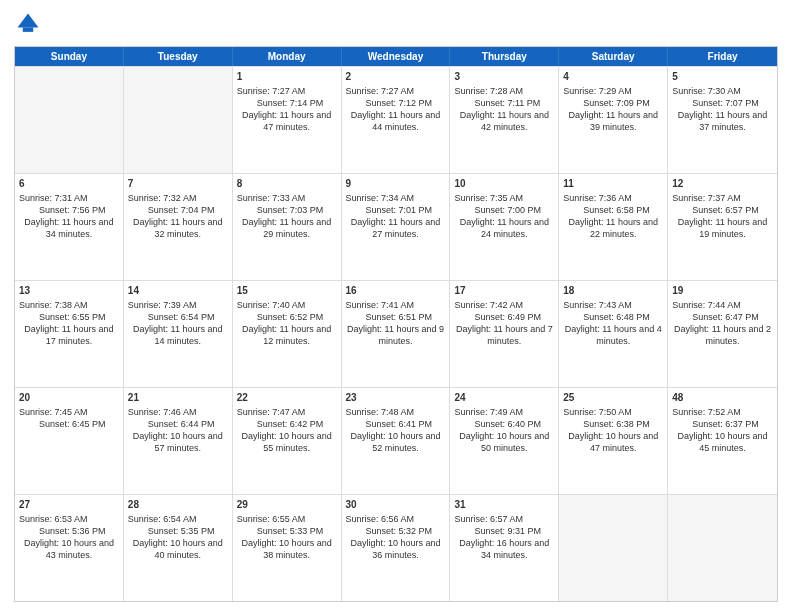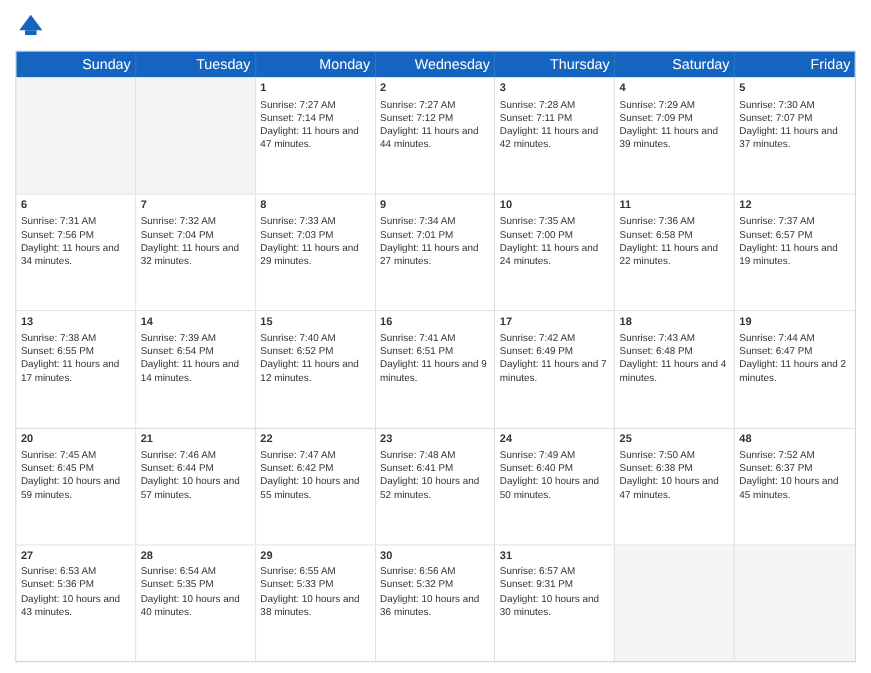--- a/index.html
+++ b/index.html
@@ -57,24 +57,24 @@
       flex-direction: column;
       border: 1px solid #ccc;
     }
     .cal-header {
       display: grid;
       grid-template-columns: repeat(7, 1fr);
       background: #1565c0;
     }
     .cal-header-cell {
       color: #fff;
-      font-size: 13px;
-      font-weight: normal;
+      font-size: 10px;
+      font-weight: bold;
       padding: 4px 4px;
-      text-align: right;
+      text-align: center;
       border-right: 1px solid #2979c7;
     }
     .cal-header-cell:last-child { border-right: none; }
     .cal-body {
       flex: 1;
       display: flex;
       flex-direction: column;
     }
     .cal-row {
       display: grid;
@@ -93,22 +93,22 @@
     }
     .cal-cell:last-child { border-right: none; }
     .cal-cell.empty { background: #f5f5f5; }
     .cal-cell .day-num {
       font-size: 10px;
       font-weight: bold;
       display: block;
       margin-bottom: 1px;
     }
     .cal-cell .sunrise { color: #333; }
-    .cal-cell .sunset { color: #333; }
-    .cal-cell .daylight { color: #333; }
+    .cal-cell .sunset { color: #333; margin-left: 20px; }
+    .cal-cell .daylight { color: #333; text-align: center; }
   </style>
 </head>
 <body>
 
 <div class="page">
   <div class="header">
     <div class="logo">
       <svg class="logo-icon" viewBox="0 0 32 32">
         <polygon points="16,4 28,20 4,20" fill="#1565c0"></polygon>
         <rect x="10" y="20" width="12" height="5" fill="#1565c0"></rect>
@@ -255,21 +255,20 @@
             <div class="sunrise">Sunrise: 7:44 AM</div>
             <div class="sunset">Sunset: 6:47 PM</div>
             <div class="daylight">Daylight: 11 hours and 2 minutes.</div>
           </div>
         </div>
         <div class="cal-row">
           <div class="cal-cell">
             <span class="day-num">20</span>
             <div class="sunrise">Sunrise: 7:45 AM</div>
             <div class="sunset">Sunset: 6:45 PM</div>
-            <div class="daylight">Daylight: 10 hours and 59 minutes.</div>
           </div>
           <div class="cal-cell">
             <span class="day-num">21</span>
             <div class="sunrise">Sunrise: 7:46 AM</div>
             <div class="sunset">Sunset: 6:44 PM</div>
             <div class="daylight">Daylight: 10 hours and 57 minutes.</div>
           </div>
           <div class="cal-cell">
             <span class="day-num">22</span>
             <div class="sunrise">Sunrise: 7:47 AM</div>
@@ -323,20 +322,20 @@
           <div class="cal-cell">
             <span class="day-num">30</span>
             <div class="sunrise">Sunrise: 6:56 AM</div>
             <div class="sunset">Sunset: 5:32 PM</div>
             <div class="daylight">Daylight: 10 hours and 36 minutes.</div>
           </div>
           <div class="cal-cell">
             <span class="day-num">31</span>
             <div class="sunrise">Sunrise: 6:57 AM</div>
             <div class="sunset">Sunset: 9:31 PM</div>
-            <div class="daylight">Daylight: 10 hours and 30 minutes.</div>
+            <div class="daylight">Daylight: 16 hours and 34 minutes.</div>
           </div>
           <div class="cal-cell empty"></div>
           <div class="cal-cell empty"></div>
         </div>
       </div>
   </div>
 </div>
 
 </body></html>

